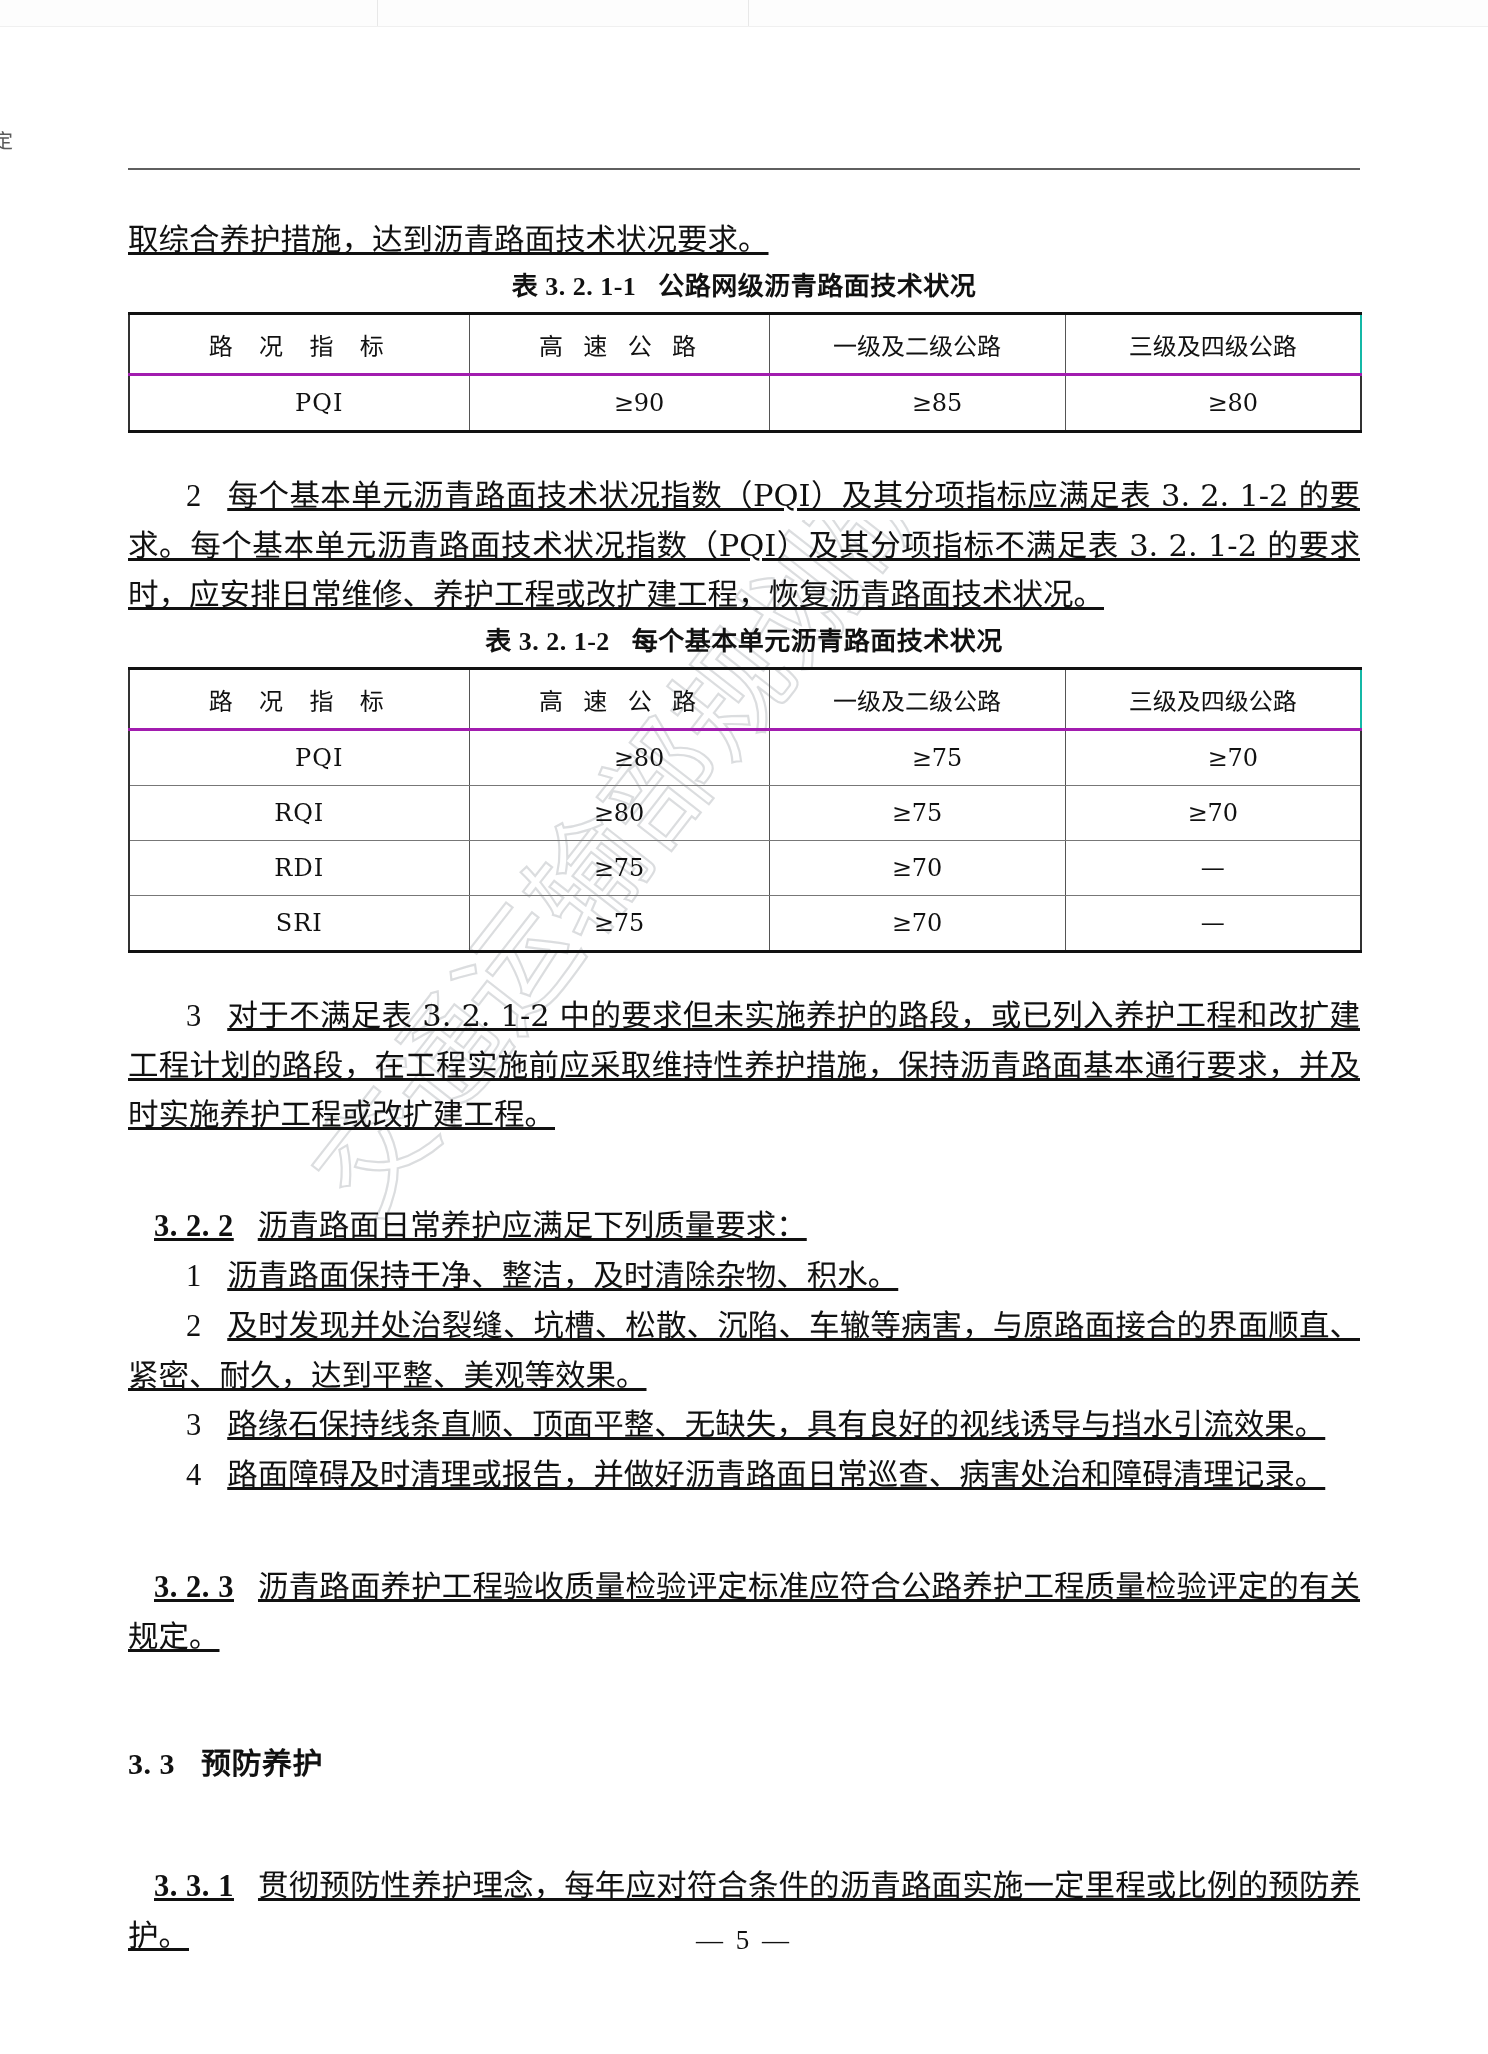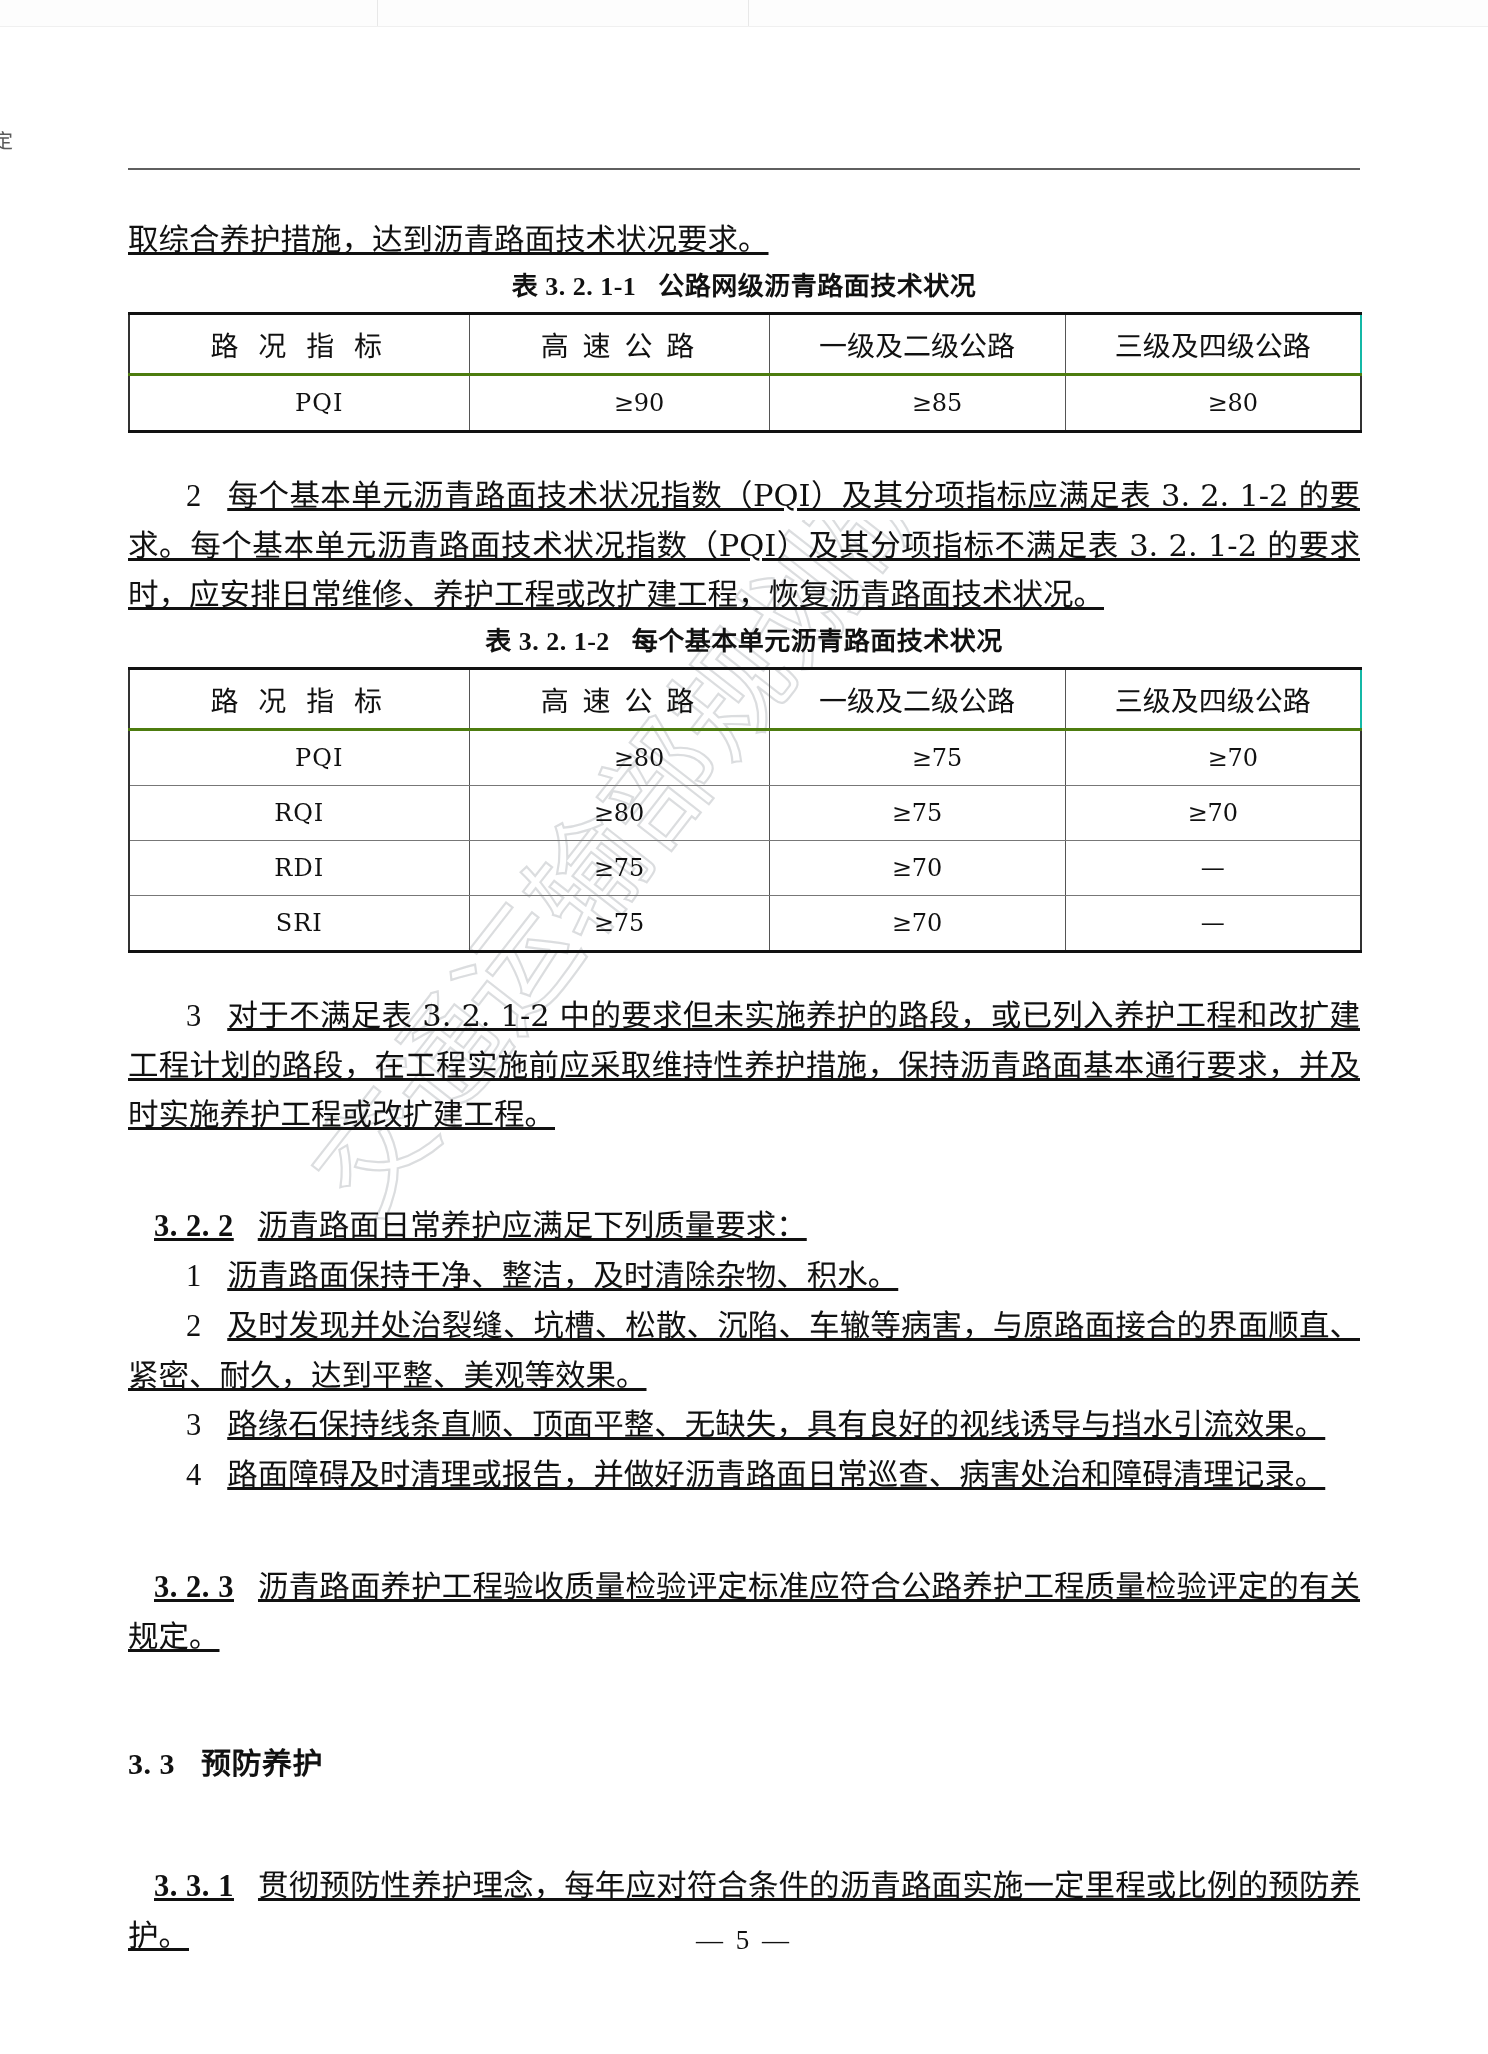--- a/index.html
+++ b/index.html
@@ -126,37 +126,37 @@
     border-left: 1px solid #555;
     border-right: 1px solid #555;
     border-top: 1px solid #777;
     border-bottom: 1px solid #777;
     text-align: center;
     vertical-align: middle;
     font-size: 24px;
     height: 54px;
     padding: 0;
   }
-  table.spec tr:first-child td { border-top: 3px solid #4d7c0f; padding-left: 40px; }
+  table.spec tr:first-child td { border-top: 3px solid #a21caf; padding-left: 40px; }
   table.spec tr:last-child  td { border-bottom: 3px solid #111; }
   table.spec td:first-child  { border-left: 2px solid #333; }
   table.spec td:last-child   { border-right: 2px solid #333; }
 
   table.spec th {
     border-left: 1px solid #555;
     border-right: 1px solid #555;
     border-top: 3px solid #111;
     border-bottom: 2px solid #777;
     text-align: center;
     vertical-align: middle;
-    font-size: 28px;
+    font-size: 24px;
     font-weight: normal;
     height: 58px;
     padding: 0;
-    font-family: Liberation Sans, sans-serif;
+    font-family: Liberation Mono, monospace;
   }
   table.spec th:first-child { border-left: 2px solid #333; letter-spacing: 6px; }
   table.spec th:last-child  { border-right: 2px solid #14b8a6; }
   table.spec th.spaced { letter-spacing: 3px; }
   table.spec td.idx { letter-spacing: 1px; }
 
   
   .section-head {
     margin: 0;
     font-size: 30px;

